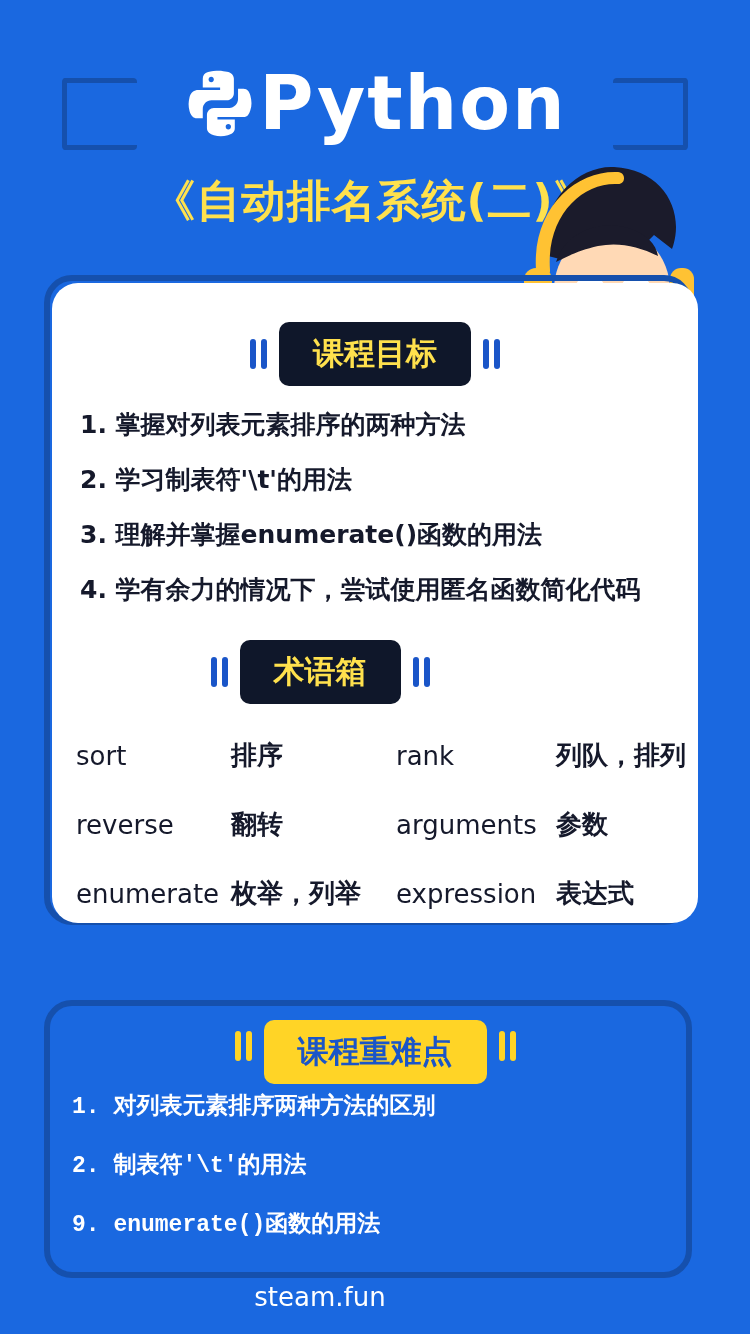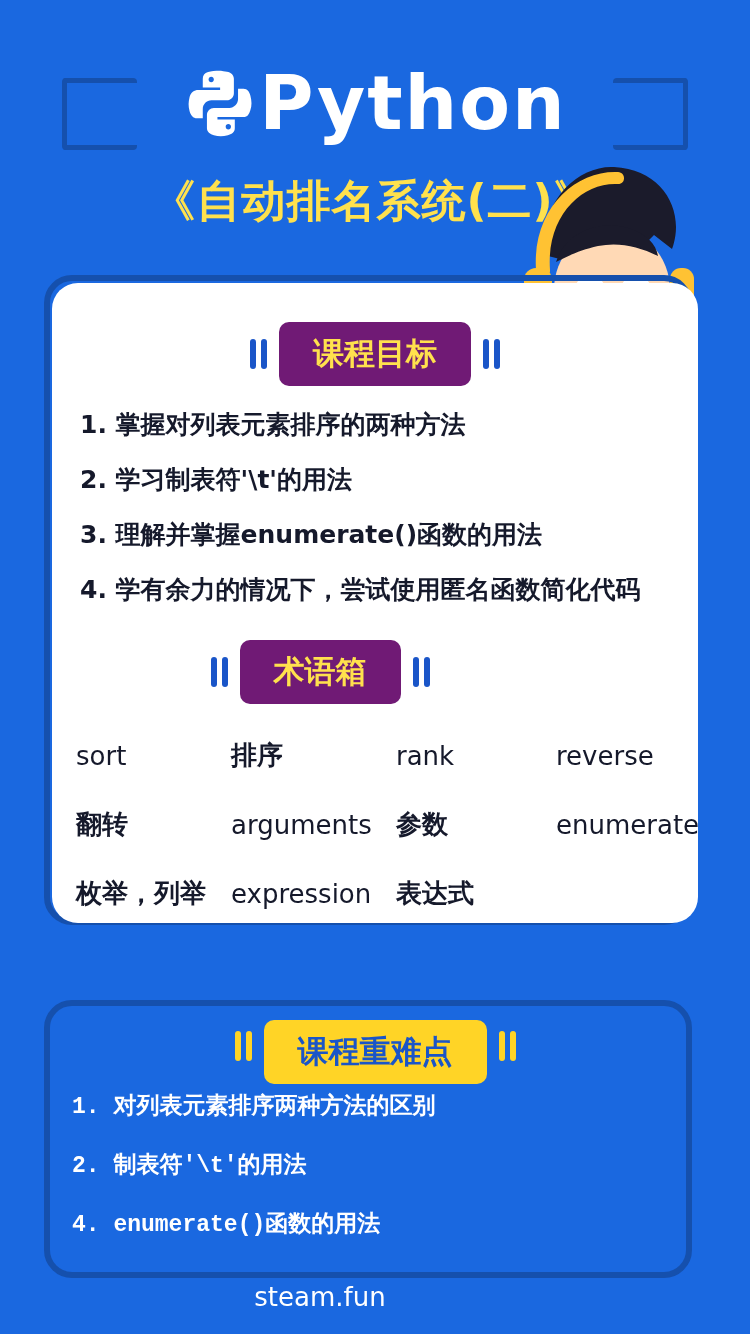--- a/index.html
+++ b/index.html
@@ -105,21 +105,21 @@
 
   
   .badge-wrap {
     position: absolute;
     display: flex;
     align-items: center;
     justify-content: center;
     gap: 12px;
   }
   .badge {
-    background: #701a75;
+    background: #0f172a;
     color: #ffe14d;
     font-size: 31px;
     font-weight: bold;
     padding: 11px 34px;
     border-radius: 10px;
     font-family: "DejaVu Sans", sans-serif;
     white-space: nowrap;
   }
   .badge.yellow {
     background: #ffd426;
@@ -309,20 +309,21 @@
     <span class="tick">
         <i></i>
         <i></i>
       </span>
   </div>
 
   <div class="terms">
     <div>sort</div>
     <div class="zh">排序</div>
     <div>rank</div>
+    <div class="zh">列队，排列</div>
 
     <div>reverse</div>
     <div class="zh">翻转</div>
     <div>arguments</div>
     <div class="zh">参数</div>
 
     <div>enumerate</div>
     <div class="zh">枚举，列举</div>
     <div>expression</div>
     <div class="zh">表达式</div>
@@ -338,18 +339,18 @@
     <span class="badge yellow">课程重难点</span>
     <span class="tick yellow">
         <i></i>
         <i></i>
       </span>
   </div>
 
   <div class="key-list">
     <div class="key-item">1. 对列表元素排序两种方法的区别</div>
     <div class="key-item">2. 制表符'\t'的用法</div>
-    <div class="key-item">4. enumerate()函数的用法</div>
+    <div class="key-item">9. enumerate()函数的用法</div>
   </div>
 
   <div class="footer">steam.fun</div>
 
 </div>
 
 </body></html>

